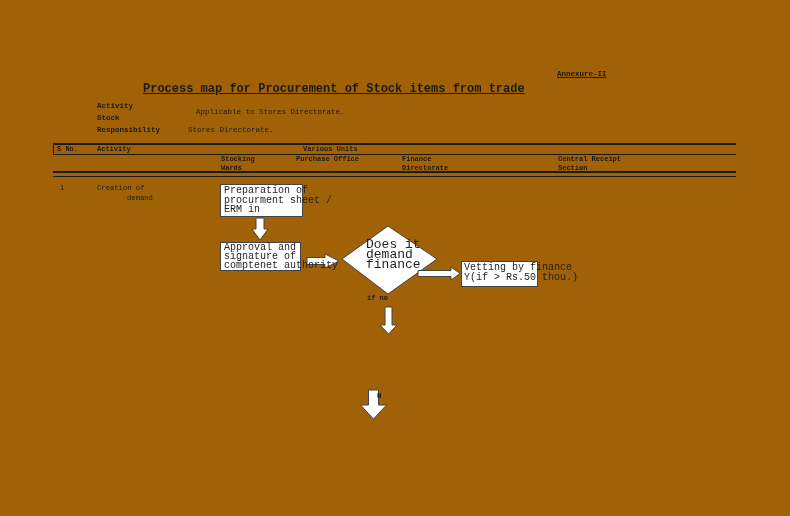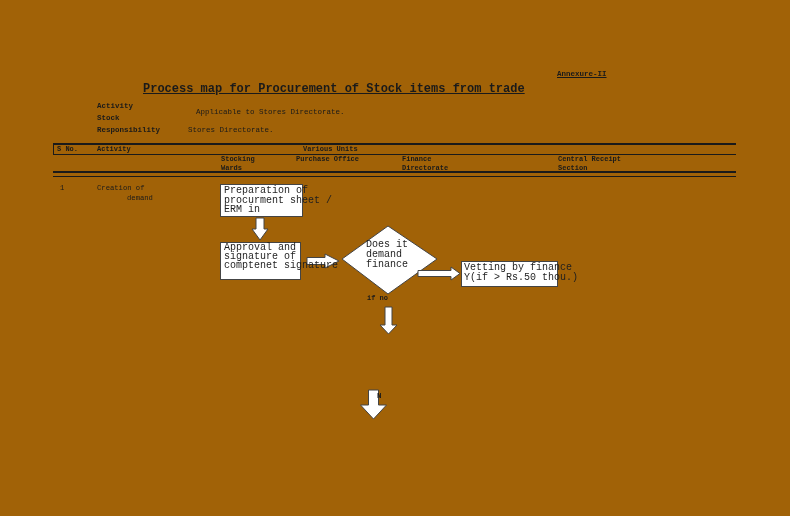--- a/index.html
+++ b/index.html
@@ -17,21 +17,21 @@
   .t72{font-size:7.2px;line-height:9px;}
   .hline{position:absolute;background:#1a1a1a;}
   .vline{position:absolute;background:#1a1a1a;}
   .flow-box{
     position:absolute;border:1px solid #444444;background:#ffffff;
     font-size:10px;color:#1f1f1f;box-sizing:border-box;padding:1px 3px;
   }
   .flow-line{white-space:pre;line-height:9.6px;}
   .flow-svg{position:absolute;left:0;top:0;}
   .flow-svg polygon{fill:#ffffff;stroke:#444444;stroke-width:1;}
-  .diamond-text{position:absolute;font-size:10px;color:#1f1f1f;}
+  .diamond-text{position:absolute;font-size:13px;color:#1f1f1f;}
   .diamond-text .flow-line{line-height:10px;}
 </style>
 </head>
 <body>
 
 <div class="page">
 
   <div class="abs t75 b u" style="left:557px;top:70px;">Annexure-II</div>
   <div class="abs t8 b u" style="left:143px;top:84px;">Process map for Procurement of Stock items from trade</div>
 
@@ -71,33 +71,33 @@
     <polygon points="385,307 392,307 392,325 397,325 388.5,334 380,325 385,325"></polygon>
     <polygon points="368.5,390 378.5,390 378.5,405 386.5,405 373.5,419 360.5,405 368.5,405"></polygon>
   </svg>
 
   <div class="flow-box" style="left:220px;top:184px;width:83px;height:33px;">
     <div class="flow-line">Preparation of</div>
     <div class="flow-line">procurment sheet /</div>
     <div class="flow-line">ERM in</div>
   </div>
 
-  <div class="flow-box" style="left:220px;top:242px;width:81px;height:38px;padding:0 3px;">
+  <div class="flow-box" style="left:220px;top:242px;width:81px;height:29px;padding:0 3px;">
     <div class="flow-line" style="line-height:9px;">Approval and</div>
     <div class="flow-line" style="line-height:9px;">signature of</div>
-    <div class="flow-line" style="line-height:9px;">comptenet signature</div>
+    <div class="flow-line" style="line-height:9px;">comptenet authority</div>
   </div>
 
   <div class="diamond-text" style="left:366px;top:240px;">
     <div class="flow-line">Does it</div>
     <div class="flow-line">demand</div>
     <div class="flow-line">finance</div>
   </div>
 
-  <div class="flow-box" style="left:461px;top:261px;width:97px;height:26px;padding:1px 2px;">
+  <div class="flow-box" style="left:461px;top:261px;width:77px;height:26px;padding:1px 2px;">
     <div class="flow-line" style="line-height:9.5px;">Vetting by finance</div>
     <div class="flow-line" style="line-height:9.5px;">Y(if &gt; Rs.50 thou.)</div>
   </div>
 
   <div class="abs t7 b" style="left:367px;top:294px;">if no</div>
 
 
   <div class="abs b" style="left:377px;top:392px;font-size:7.5px;">N</div>
 
 </div>

